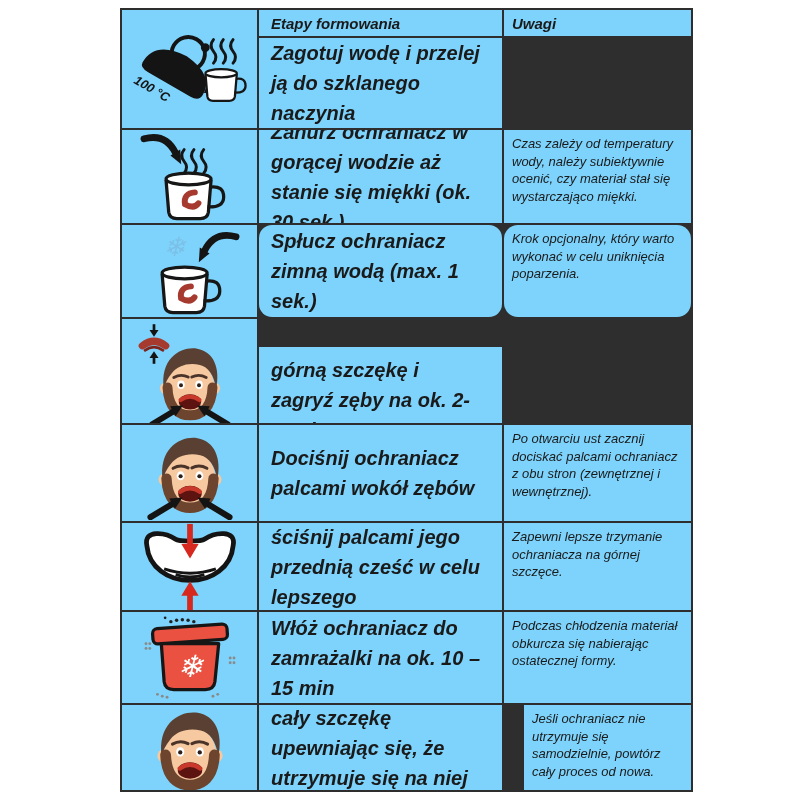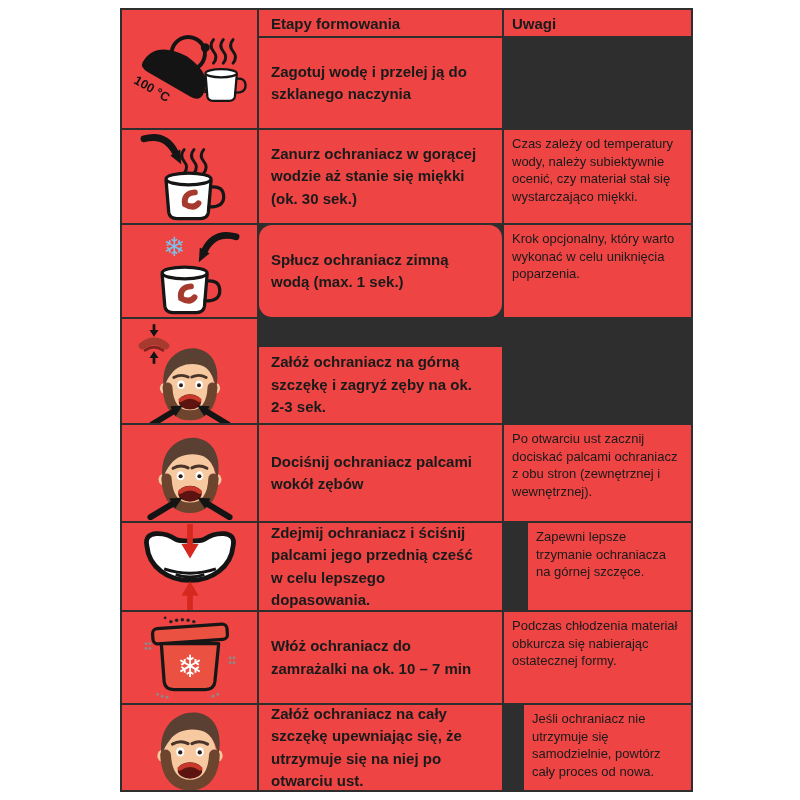--- a/index.html
+++ b/index.html
@@ -5,25 +5,25 @@
   html,body{margin:0;padding:0;background:#ffffff;width:800px;height:800px;overflow:hidden;
     font-family:"Liberation Sans", sans-serif; color:#1a1a1a;}
   .table{
     position:absolute; left:120px; top:8px; width:573px; height:784px;
     box-sizing:border-box; border:2px solid #2e2e2e; background:#2e2e2e;
     display:grid;
     grid-template-columns:135px 243px 1fr;
     grid-template-rows:26px 90px 93px 92px 104px 96px 87px 91px 1fr;
     gap:2px;
   }
-  .cell{background:#ef4444; overflow:hidden;}
+  .cell{background:#7dd3fc; overflow:hidden;font-style:italic;}
   .hdr{display:flex; align-items:center; font-weight:bold; font-size:15px;}
   .hdr.stages{padding-left:12px;}
   .hdr.notes{padding-left:8px;}
-  .step{display:flex; align-items:center; font-weight:bold; font-size:15px; line-height:1.5;
+  .step{display:flex; align-items:center; font-weight:bold; font-size:20px; line-height:1.5;
         padding:0 22px 0 12px;}
   .note{font-size:13px; line-height:1.36; padding:5px 8px 4px 8px;}
   .iconcell{display:flex; align-items:center; justify-content:center; position:relative;}
   .bite-abs{position:absolute; left:14px; top:3px;}
   .face-low{margin-top:22px;}
   svg{display:block;}
   text{font-family:"Liberation Sans", sans-serif;}
 </style>
 </head>
 <body>
@@ -117,21 +117,21 @@
         <path d="M49,7 Q27,1 17,21" fill="none" stroke="#151515" stroke-width="7" stroke-linecap="round"></path>
         <polygon points="11,33 12,18 22,24" fill="#151515"></polygon>
       </g>
       <g transform="translate(26,38) scale(0.92)">
         <use href="#def-mug"></use>
           <use href="#def-guard"></use>
       </g>
     </svg>
   </div>
   <div class="cell step" style="grid-column:2; grid-row:4;border-radius:13px;">Spłucz ochraniacz zimną wodą (max. 1 sek.)</div>
-  <div class="cell note" style="grid-column:3; grid-row:4;">Krok opcjonalny, który warto wykonać w celu uniknięcia poparzenia.</div>
+  <div class="cell note" style="grid-column:3; grid-row:4;border-radius:14px;">Krok opcjonalny, który warto wykonać w celu uniknięcia poparzenia.</div>
 
   <div class="cell iconcell" style="grid-column:1; grid-row:5;">
     <svg class="bite-abs" viewBox="0 0 40 48" width="36" height="44">
       <path d="M20,2 L20,9" stroke="#141414" stroke-width="3"></path>
       <polygon points="20,16 15,8.5 25,8.5" fill="#141414"></polygon>
       <path d="M7,26 Q20,16 33,26" fill="none" stroke="#a63a2e" stroke-width="8" stroke-linecap="round"></path>
       <path d="M10,31 Q20,24 30,31" fill="none" stroke="#7e241c" stroke-width="3" stroke-linecap="round"></path>
       <path d="M20,46 L20,39" stroke="#141414" stroke-width="3"></path>
       <polygon points="20,32 15,39.5 25,39.5" fill="#141414"></polygon>
     </svg>
@@ -158,21 +158,21 @@
       <path d="M45,55 Q60,60 75,55" fill="none" stroke="#141414" stroke-width="3"></path>
       <g>
         <path d="M60,2 L60,24" stroke="#d6281e" stroke-width="6"></path>
         <polygon points="60,38 51,23 69,23" fill="#d6281e"></polygon>
         <path d="M60,92 L60,74" stroke="#d6281e" stroke-width="6"></path>
         <polygon points="60,62 51,77 69,77" fill="#d6281e"></polygon>
       </g>
     </svg>
   </div>
   <div class="cell step" style="grid-column:2; grid-row:7;">Zdejmij ochraniacz i ściśnij palcami jego przednią cześć w celu lepszego dopasowania.</div>
-  <div class="cell note" style="grid-column:3; grid-row:7;margin-left:24px;">Zapewni lepsze trzymanie ochraniacza na górnej szczęce.</div>
+  <div class="cell note" style="grid-column:3; grid-row:7;">Zapewni lepsze trzymanie ochraniacza na górnej szczęce.</div>
 
   <div class="cell iconcell" style="grid-column:1; grid-row:8;">
     <svg viewBox="0 0 112 92" width="108" height="88">
       <g fill="#222">
         <circle cx="36" cy="8" r="1.8"></circle>
           <circle cx="42" cy="6.5" r="1.8"></circle>
           <circle cx="48" cy="6" r="1.8"></circle>
         <circle cx="54" cy="6.5" r="1.8"></circle>
           <circle cx="60" cy="8" r="1.8"></circle>
           <circle cx="30" cy="4" r="1.4"></circle>
@@ -192,21 +192,21 @@
         <circle cx="80" cy="86" r="1.5"></circle>
           <circle cx="85" cy="84" r="1.5"></circle>
       </g>
       <g transform="rotate(-4 55 21)">
         <rect x="17" y="13" width="78" height="16" rx="5" fill="#ea5140" stroke="#161616" stroke-width="3.4"></rect>
       </g>
       <path d="M26,31 L86,31 L82,71 Q81,79 72,79 L39,79 Q30,79 29,71 Z" fill="#ea5140" stroke="#161616" stroke-width="3.4" stroke-linejoin="round"></path>
       <text x="56" y="66" text-anchor="middle" font-size="32" fill="#ffffff">❄</text>
     </svg>
   </div>
-  <div class="cell step" style="grid-column:2; grid-row:8;">Włóż ochraniacz do zamrażalki na ok. 10 – 7 min</div>
+  <div class="cell step" style="grid-column:2; grid-row:8;">Włóż ochraniacz do zamrażalki na ok. 10 – 15 min</div>
   <div class="cell note" style="grid-column:3; grid-row:8;">Podczas chłodzenia materiał obkurcza się nabierając ostatecznej formy.</div>
 
   <div class="cell iconcell" style="grid-column:1; grid-row:9;">
     <svg viewBox="8 6 84 86" width="82" height="84">
       <use href="#def-face"></use>
     </svg>
   </div>
   <div class="cell step" style="grid-column:2; grid-row:9;">Załóż ochraniacz na cały szczękę upewniając się, że utrzymuje się na niej po otwarciu ust.</div>
   <div class="cell note" style="grid-column:3; grid-row:9;margin-left:20px;">Jeśli ochraniacz nie utrzymuje się samodzielnie, powtórz cały proces od nowa.</div>
 

